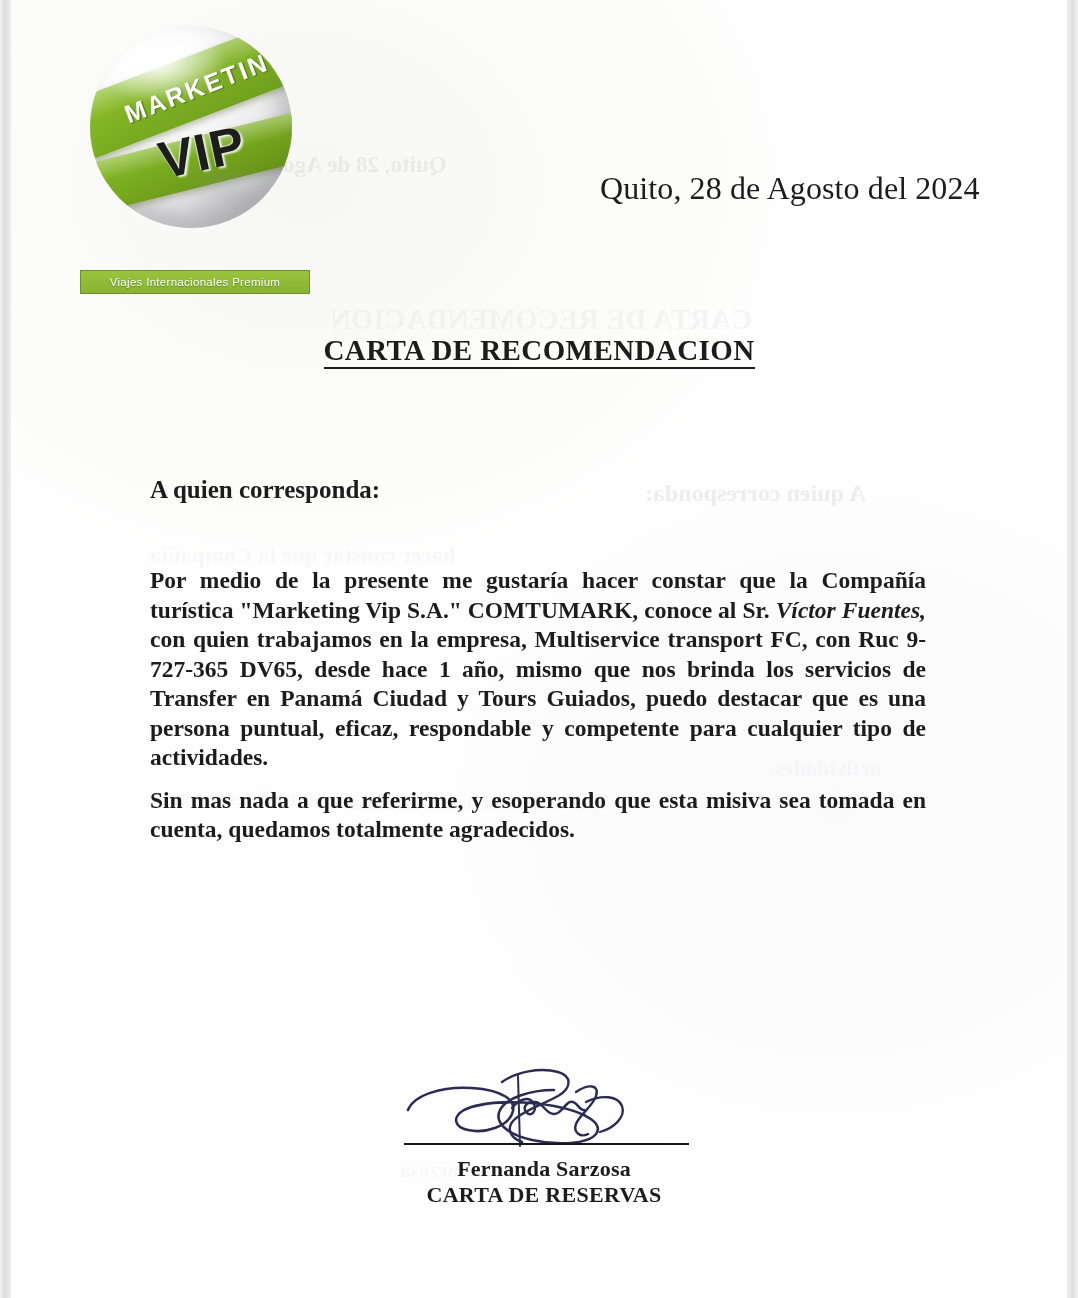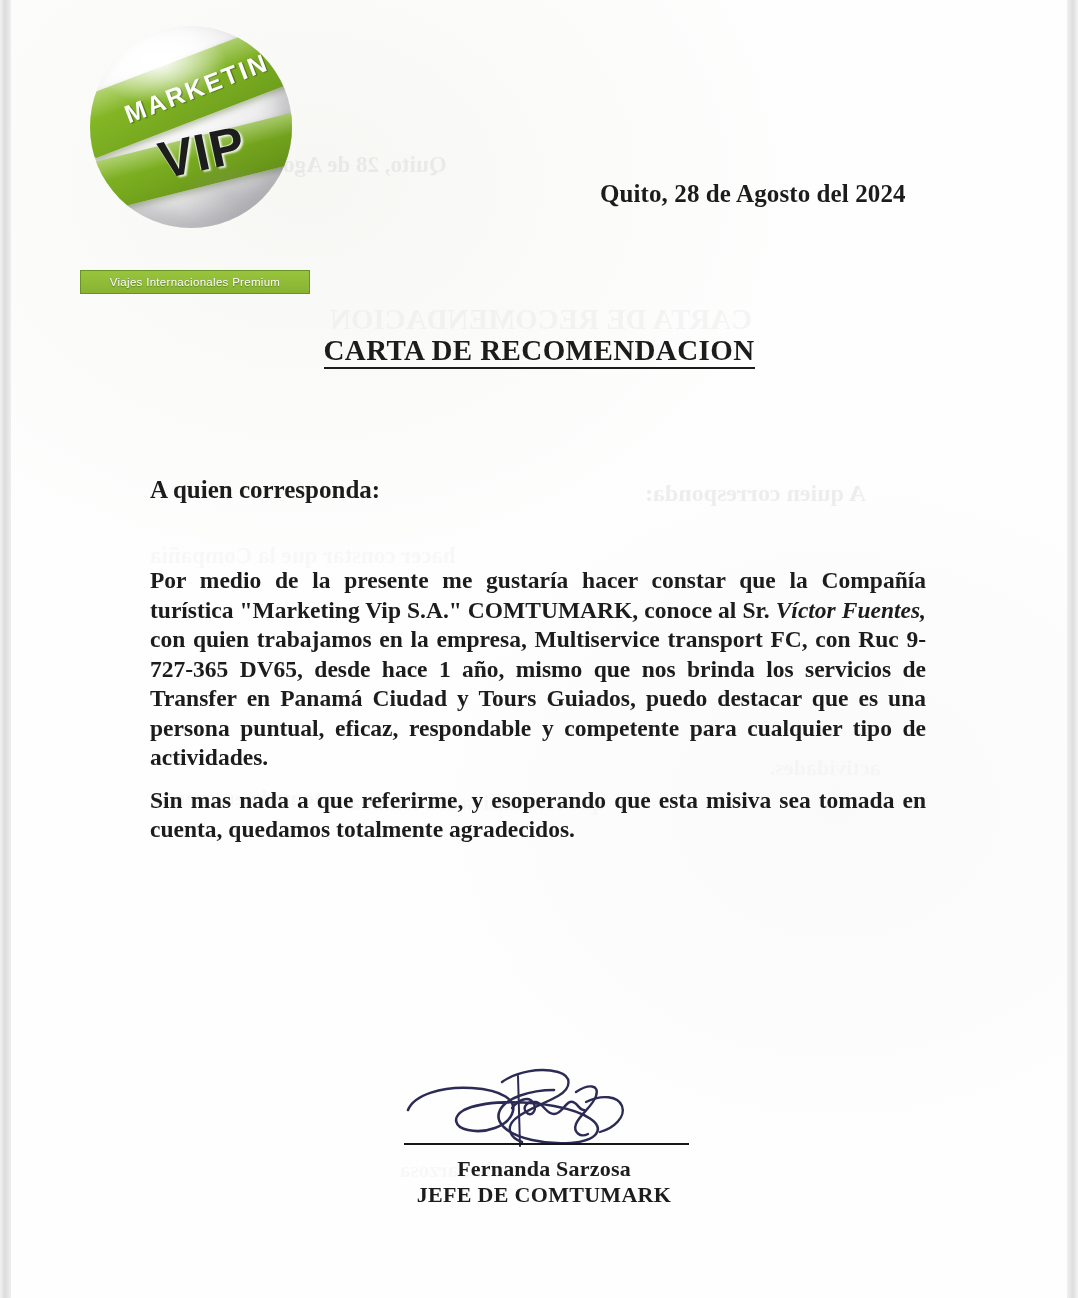--- a/index.html
+++ b/index.html
@@ -168,23 +168,23 @@
     text-shadow: 0 1px 1px rgba(50,70,10,.6);
     opacity: .92;
     filter: blur(.25px);
     margin-top: 40px;
   }
 
   
   .date-line {
     position: absolute;
     left: 600px;
-    top: 180px;
-    font-size: 25px;
-    font-weight: bold;
+    top: 170px;
+    font-size: 32px;
+    font-weight: normal;
     letter-spacing: .1px;
   }
   .letter-title {
     position: absolute;
     left: 0; right: 0;
     top: 334px;
     text-align: center;
     font-size: 29px;
     font-weight: bold;
     letter-spacing: .4px;
@@ -314,16 +314,16 @@
                  C116,66 120,76 132,80" stroke-width="2.4"></path>
         <path d="M122,46 C130,36 140,34 144,42 C147,49 141,56 136,50 C132,45 138,38 146,40
                  C154,42 156,52 164,52 C172,52 174,42 180,40 C187,38 188,48 194,48" stroke-width="2.4"></path>
         <path d="M186,30 C198,22 210,22 206,34 C203,44 190,52 186,62 C183,70 190,76 198,72" stroke-width="2.4"></path>
         <path d="M196,40 C212,32 228,34 232,44 C236,55 224,66 210,70" stroke-width="2.3"></path>
         <path d="M128,14 L130,84" stroke-width="2.0"></path>
       </g>
     </svg>
     <div class="sig-rule"></div>
     <div class="sig-name">Fernanda Sarzosa</div>
-    <div class="sig-role">JEFE DE COMTUMARK</div>
+    <div class="sig-role">CARTA DE RESERVAS</div>
   </div>
 
 </div>
 
 </body></html>

